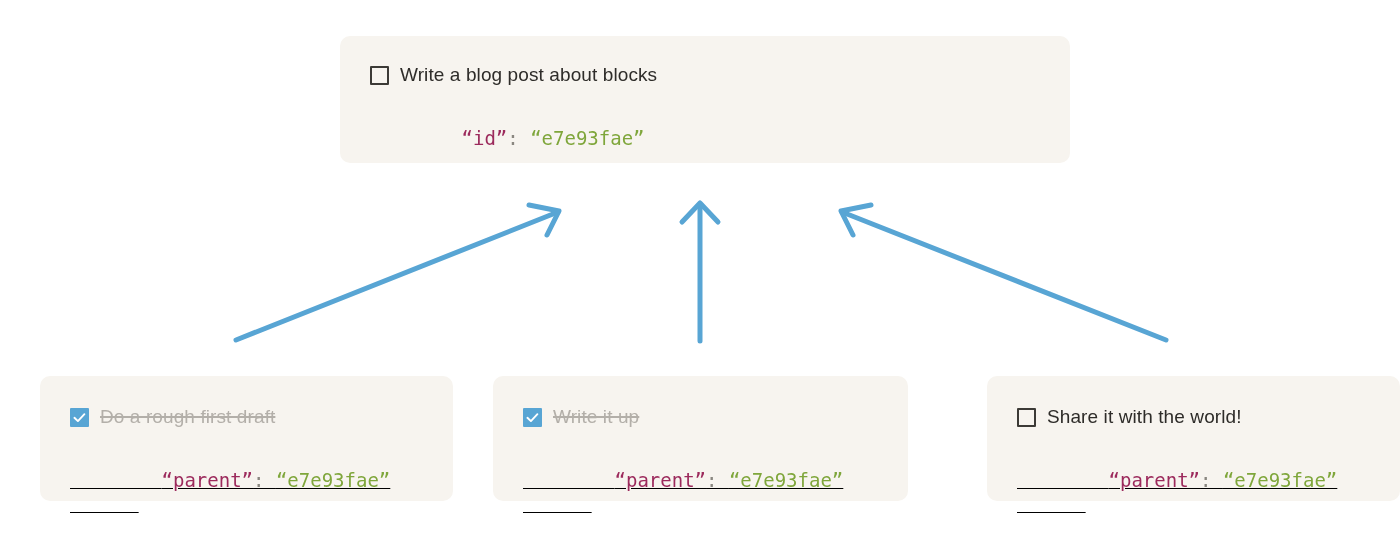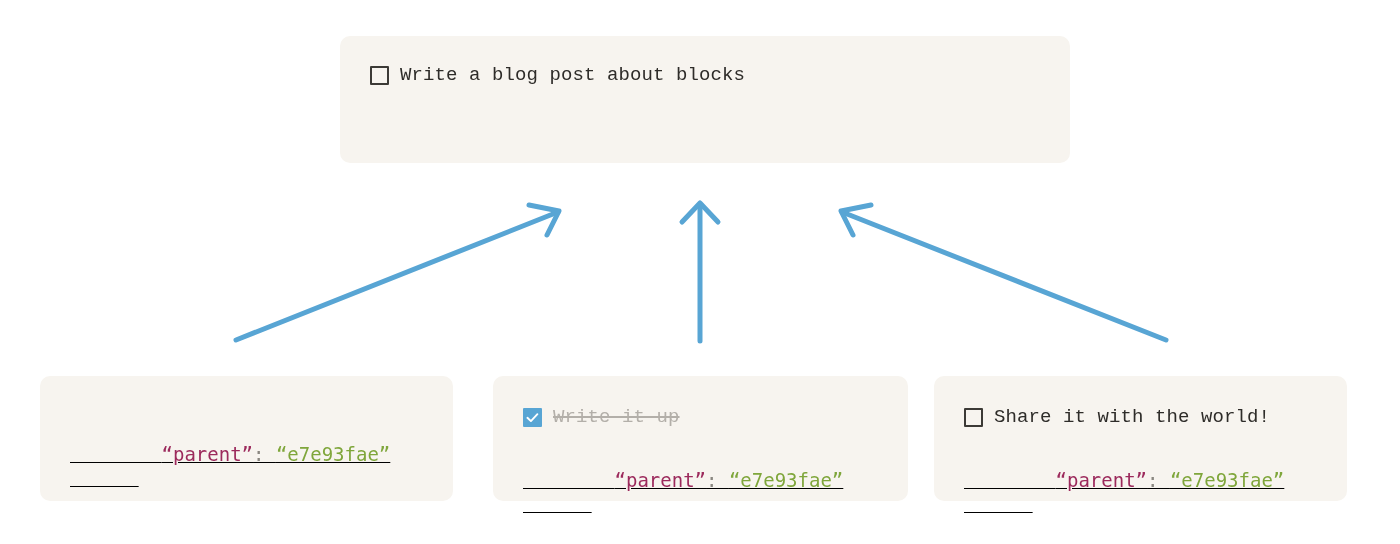--- a/index.html
+++ b/index.html
@@ -65,21 +65,21 @@
   }
   .checkbox.checked svg {
     position: absolute;
     left: 2px;
     top: 2px;
     width: 15px;
     height: 15px;
     display: block;
   }
   .task-label {
-    font-family: Liberation Mono, monospace;
+    font-family: Liberation Sans, sans-serif;
     font-size: 19px;
     line-height: 22px;
     color: #2e2c29;
     letter-spacing: 0.1px;
     white-space: nowrap;
   }
   .task-label.done {
     color: #b3afa9;
     text-decoration: line-through;
     text-decoration-thickness: 1.5px;
@@ -108,21 +108,21 @@
   
   .card-child {
     top: 376px;
     height: 125px;
   }
   .card-child .card-inner { top: 28px; left: 30px; }
   .card-child .json-row { margin-top: 14px; text-decoration: underline; }
 
   #card-child-0 { left: 40px;  width: 413px; }
   #card-child-1 { left: 493px; width: 415px; }
-  #card-child-2 { left: 934px; width: 413px; }
+  #card-child-2 { left: 987px; width: 413px; }
 </style>
 </head>
 <body>
 
 <div id="canvas">
 
   <svg class="arrows" viewBox="0 0 1400 544" width="1400" height="544">
     <g fill="none" stroke="#58a5d4" stroke-width="5" stroke-linecap="round" stroke-linejoin="round">
 
       <g>
@@ -141,25 +141,36 @@
       </g>
     </g>
   </svg>
 
   <div class="card" id="card-root">
     <div class="card-inner">
       <div class="task-row">
         <span class="checkbox unchecked"></span>
         <span class="task-label">Write a blog post about blocks</span>
       </div>
+      <div class="json-row">
+        <span class="jkey">“id”</span><span class="jcolon">: </span><span class="jval">“e7e93fae”</span>
+      </div>
     </div>
   </div>
 
   <div class="card card-child" id="card-child-0">
     <div class="card-inner">
+      <div class="task-row">
+        <span class="checkbox checked">
+          <svg viewBox="0 0 15 15" aria-hidden="true">
+              <path d="M2.4 7.8 L5.9 11.1 L12.4 4.2" fill="none" stroke="#ffffff" stroke-width="1.9" stroke-linecap="round" stroke-linejoin="round"></path>
+            </svg>
+        </span>
+        <span class="task-label done">Do a rough first draft</span>
+      </div>
       <div class="json-row">
         <span class="jkey">“parent”</span><span class="jcolon">: </span><span class="jval">“e7e93fae”</span>
       </div>
     </div>
   </div>
 
   <div class="card card-child" id="card-child-1">
     <div class="card-inner">
       <div class="task-row">
         <span class="checkbox checked">

